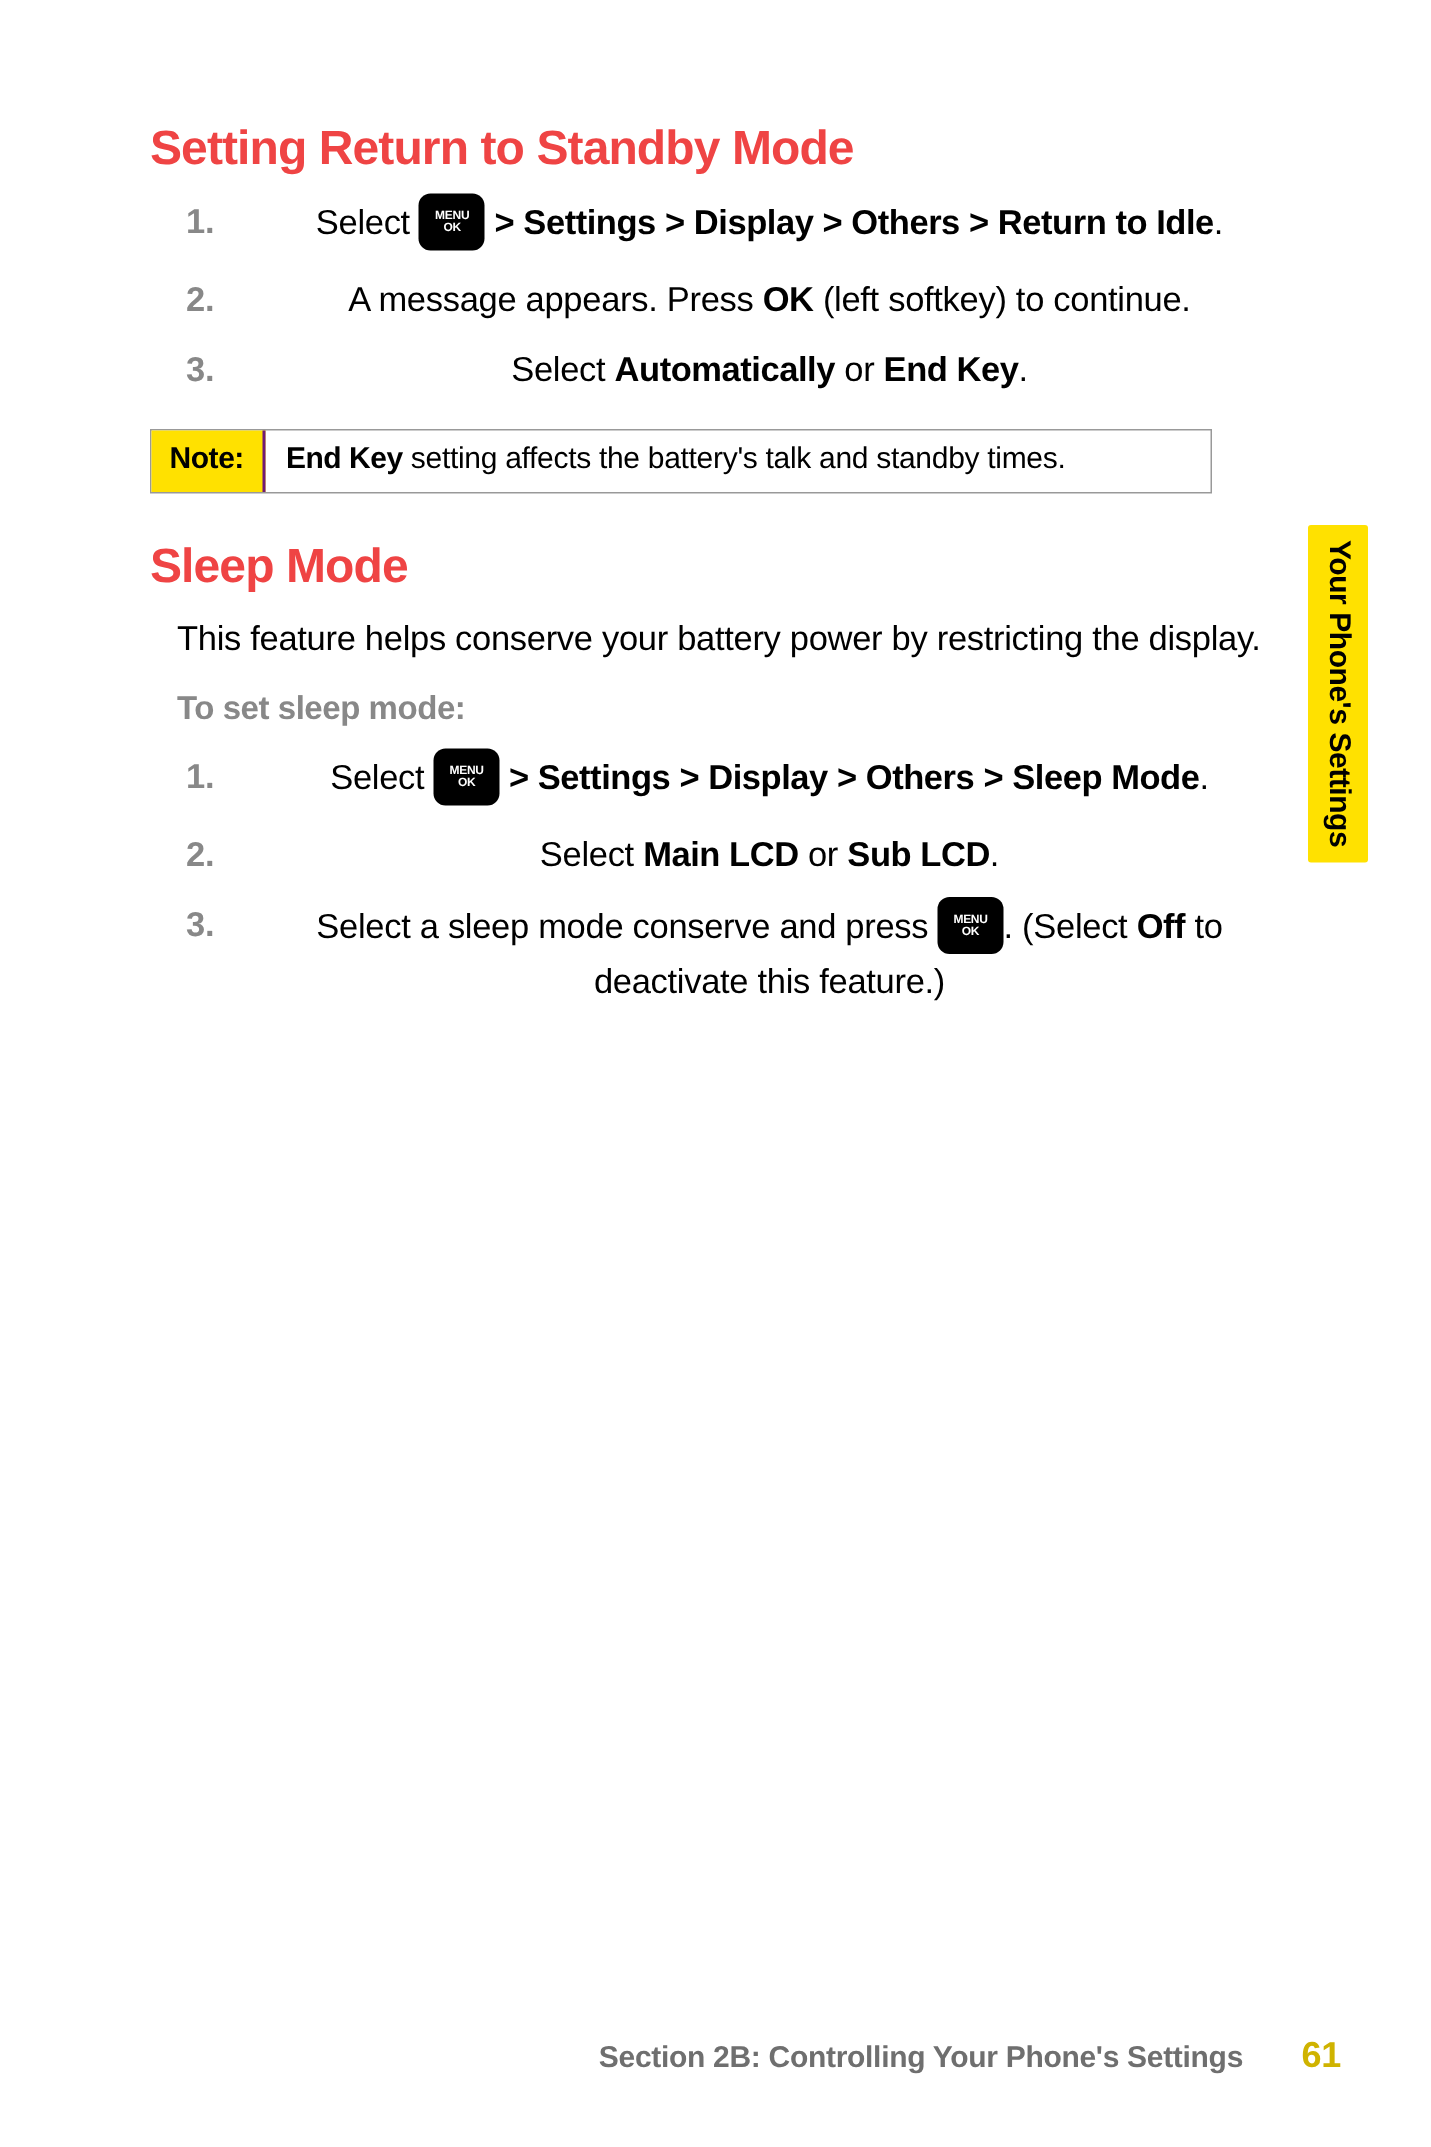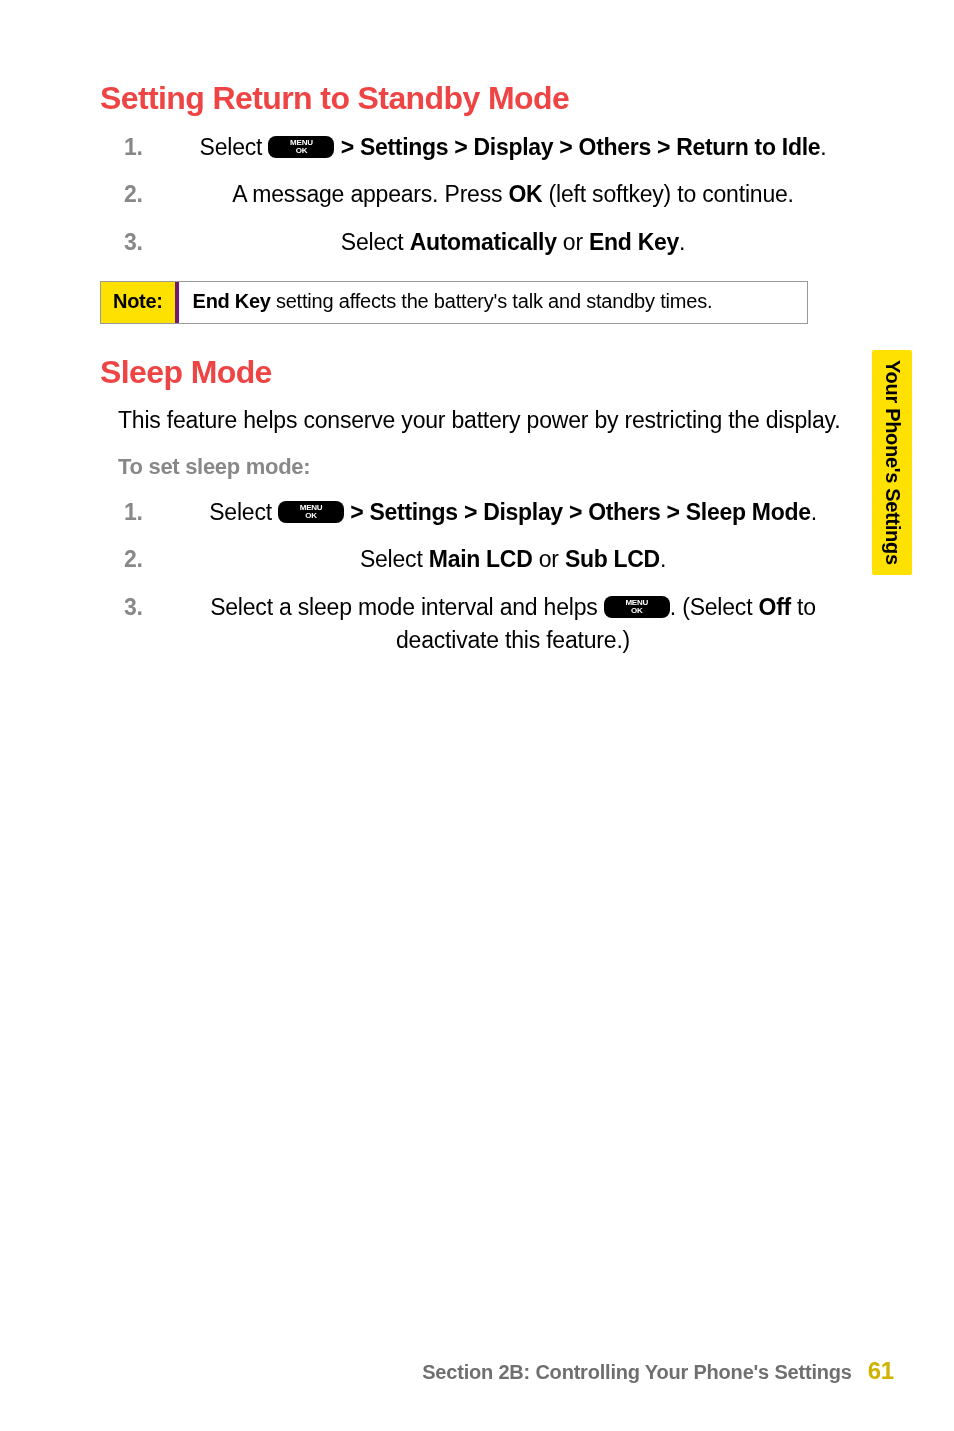--- a/index.html
+++ b/index.html
@@ -106,22 +106,22 @@
     background: #ffe100;
     border-radius: 1px;
   }
   .icon-key {
     display: inline-flex;
     align-items: center;
     justify-content: center;
     background: #000;
     color: #fff;
     border-radius: 8px;
-    height: 22px;
-    padding: 0 20px;
+    height: 38px;
+    padding: 0 9px;
     font-size: 10px;
     font-weight: 700;
     line-height: 1;
     vertical-align: middle;
     position: relative;
     top: -2px;
   }
   .icon-key.menu {
     min-width: 26px;
     flex-direction: column;
@@ -151,38 +151,38 @@
   .note-box {
     display: flex;
     border: 1px solid #999;
     margin: 6px 66px 30px 0;
     font-size: 20px;
   }
   .note-box .note-label {
     background: #ffe100;
     font-weight: 700;
     padding: 8px 12px 10px 12px;
-    border-right: 4px solid #701a75;
+    border-right: 2px solid #701a75;
     white-space: nowrap;
     letter-spacing:-0.3px;
   }
   .note-box .note-text {
     padding: 8px 14px 10px 14px;
     letter-spacing:-0.2px;
   }
 
   .footer {
     position: absolute;
     bottom: 46px;
     left: 100px;
     right: 60px;
     display: flex;
     justify-content: flex-end;
     align-items: baseline;
-    gap: 16px;
+    gap: 39px;
     font-size: 20px;
     letter-spacing:-0.2px;
   }
   .footer .ftitle { font-weight: 700; color:#6f6f6f; }
   .footer .fpage  { font-weight: 800; color:#cfb300; font-size:24px; }
 
 </style>
 </head>
 <body>
 
@@ -239,21 +239,21 @@
         </span>
       <span class="bold"> &gt; Settings &gt; Display &gt; Others &gt; Sleep Mode</span><span>.</span>
     </li>
     <li>
       <span>Select </span>
       <span class="bold">Main LCD</span>
       <span> or </span>
       <span class="bold">Sub LCD</span><span>.</span>
     </li>
     <li>
-      <span>Select a sleep mode interval and helps </span>
+      <span>Select a sleep mode conserve and press </span>
       <span class="icon-key menu">
           <span class="l1">MENU</span>
           <span class="l2">OK</span>
         </span><span>. (Select </span><span class="bold">Off</span><span> to deactivate this feature.)</span>
     </li>
   </ol>
 
   <div class="footer">
     <span class="ftitle">Section 2B: Controlling Your Phone's Settings</span>
     <span class="fpage">61</span>

